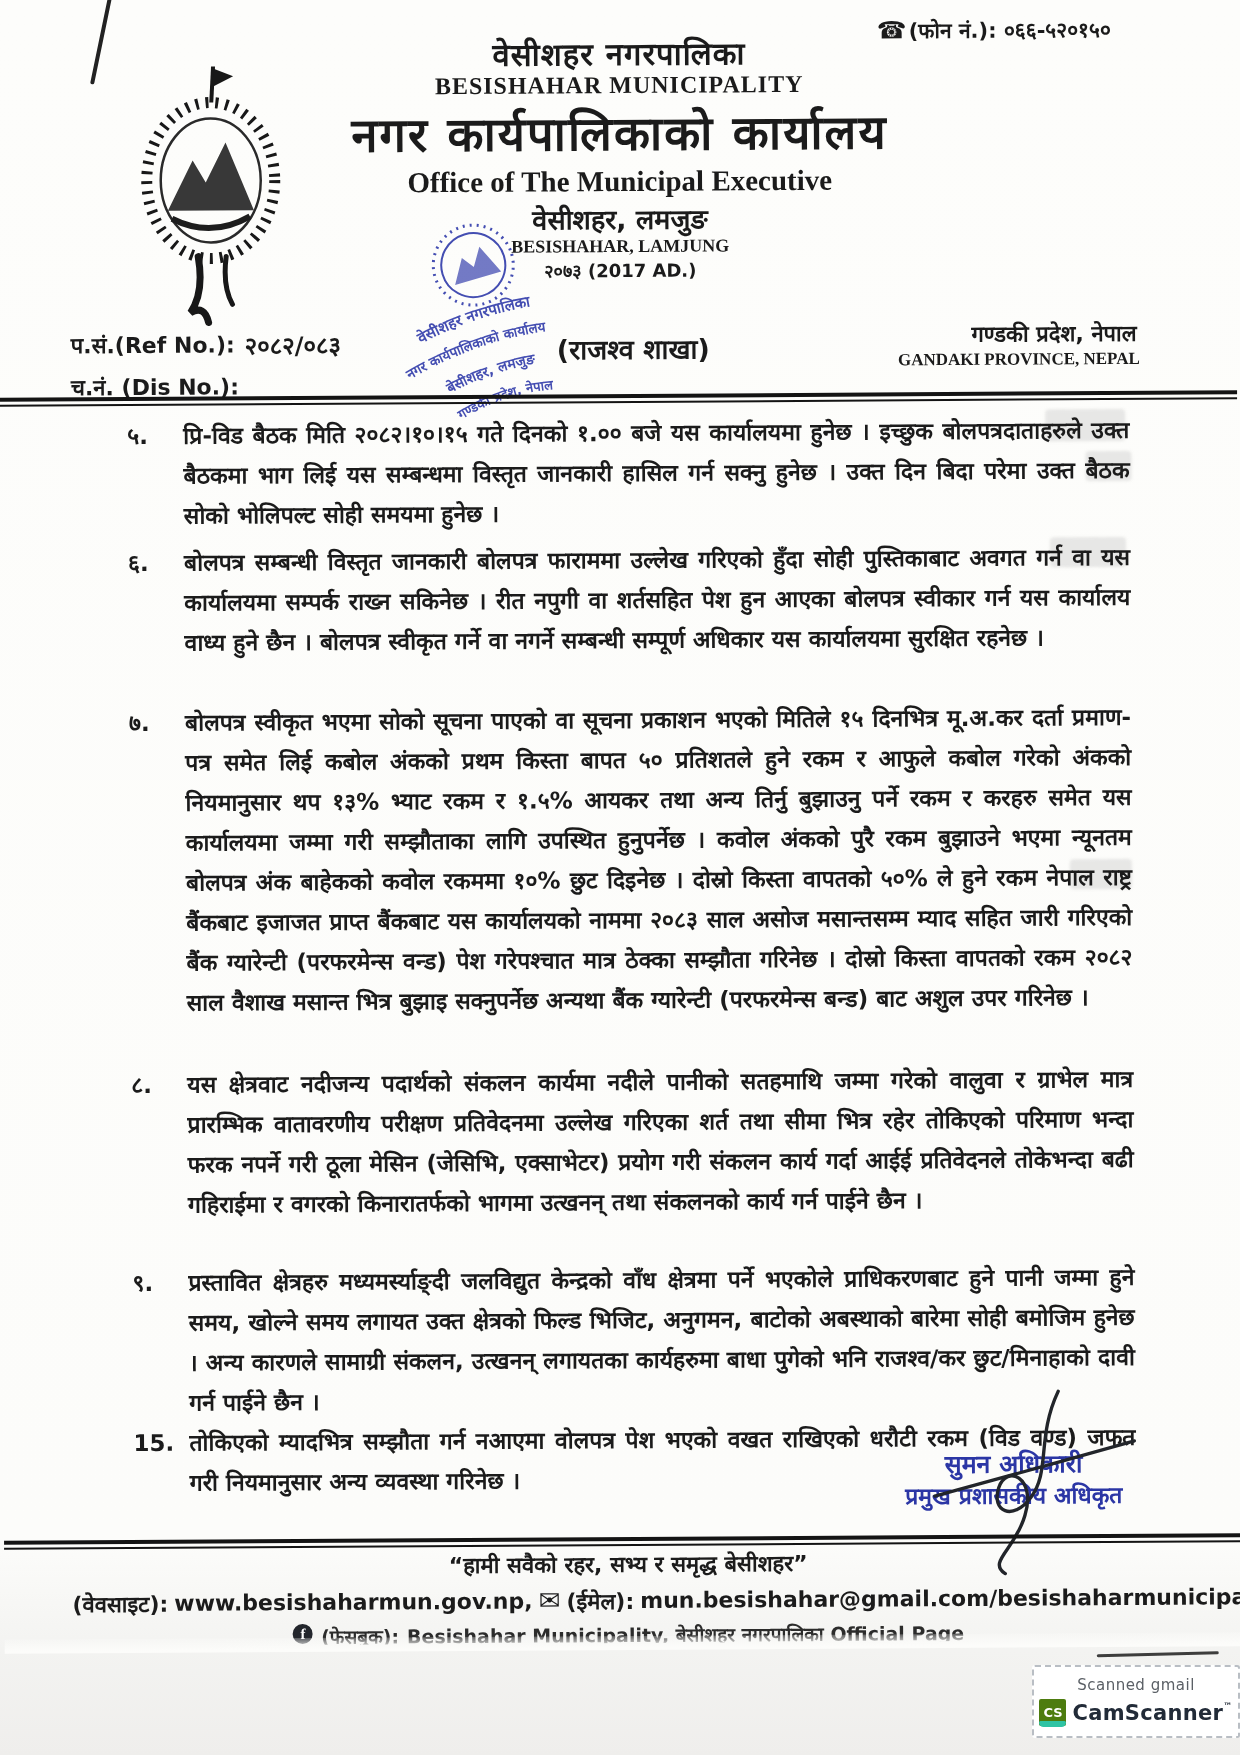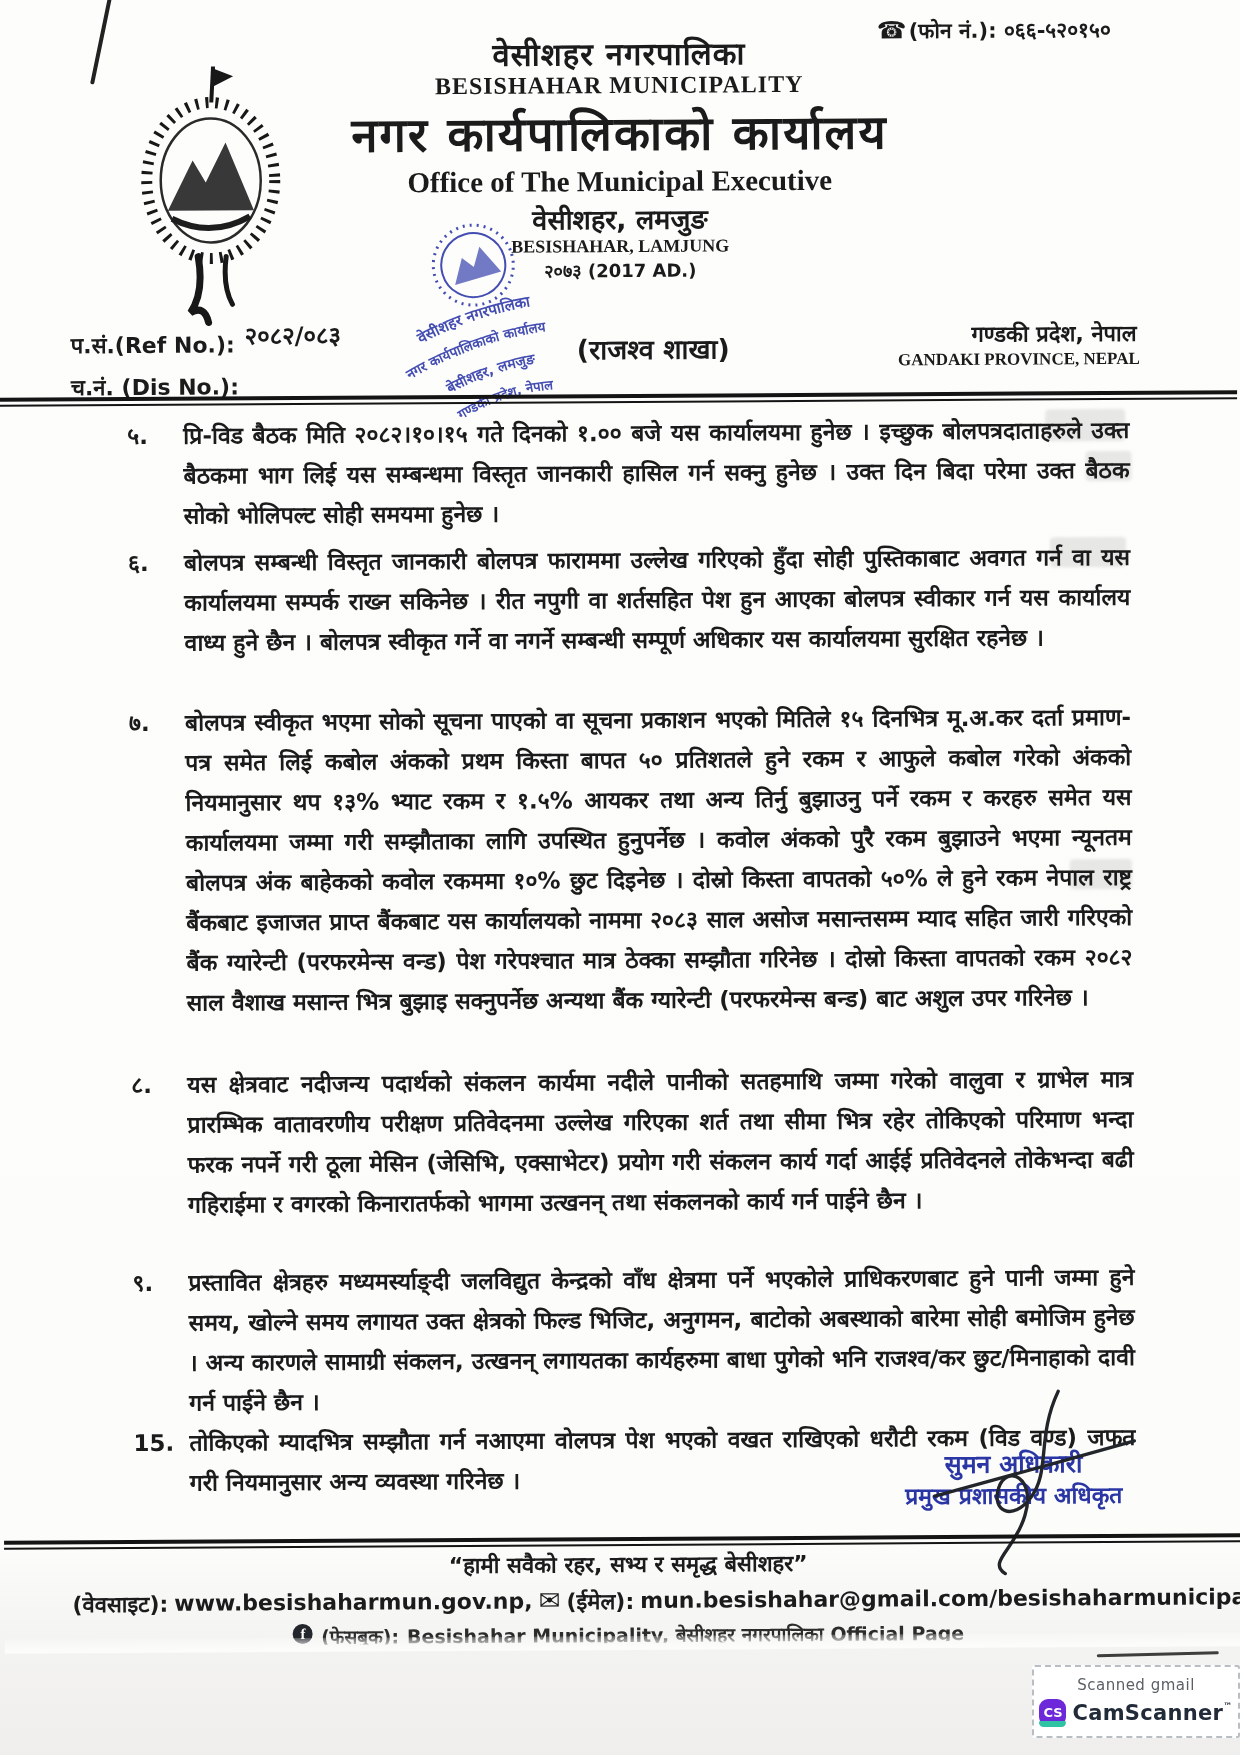--- a/index.html
+++ b/index.html
@@ -32,22 +32,22 @@
     font-size:47px;font-weight:700;letter-spacing:2px;}
   .h-en-big{position:absolute;top:165px;left:0;width:100%;text-align:center;
     font-family:"Liberation Serif",serif;font-size:29px;font-weight:700;}
   .h-place-np{position:absolute;top:200px;left:0;width:100%;text-align:center;
     font-size:27px;font-weight:700;}
   .h-place-en{position:absolute;top:236px;left:0;width:100%;text-align:center;
     font-family:"Liberation Serif",serif;font-size:18px;font-weight:700;}
   .h-year{position:absolute;top:258px;left:0;width:100%;text-align:center;
     font-size:18px;font-weight:700;}
   .ref-label{position:absolute;top:326px;left:74px;font-size:22px;font-weight:700;}
-  .ref-value{position:absolute;top:316px;left:248px;font-size:24px;font-weight:700;}
-  .section-label{position:absolute;top:330px;left:560px;font-size:27px;font-weight:700;margin-left:20px;}
+  .ref-value{position:absolute;top:326px;left:248px;font-size:24px;font-weight:700;}
+  .section-label{position:absolute;top:330px;left:560px;font-size:27px;font-weight:700;}
   .province-np{position:absolute;top:320px;right:108px;font-size:22px;font-weight:700;text-align:right;}
   .province-en{position:absolute;top:352px;right:105px;
     font-family:"Liberation Serif",serif;font-size:17px;font-weight:700;text-align:right;}
   .dis-label{position:absolute;top:368px;left:74px;font-size:22px;font-weight:700;}
   .rule-double{
     position:absolute;left:0;width:1240px;height:3px;
     border-top:4px solid #141414;border-bottom:2px solid #141414;
   }
   .rule-top{top:394px;}
   .rule-bottom{top:1537px;}
@@ -80,21 +80,21 @@
     display:flex;align-items:center;justify-content:center;
     font-family:"Liberation Serif",serif;font-size:15px;font-weight:700;flex:none;}
   .fade-cut{position:absolute;top:1636px;left:0;width:100%;height:14px;
     background:linear-gradient(180deg,rgba(252,252,250,.25),#fcfcfa 85%);}
   
   .cam-badge{position:absolute;left:1032px;top:1665px;width:184px;
     background:#fff;border:2px dashed #b9bec4;border-radius:3px;
     padding:9px 10px 10px;text-align:center;}
   .cam-top{color:#5b6066;font-size:15px;letter-spacing:.5px;margin-bottom:5px;}
   .cam-row{display:flex;align-items:center;justify-content:center;gap:6px;}
-  .cs-icon{position:relative;width:27px;height:27px;background:#6d28d9;border-radius:9px;
+  .cs-icon{position:relative;width:27px;height:27px;background:#4d7c0f;border-radius:2px;
     color:#fff;font-size:13px;font-weight:700;display:flex;align-items:center;justify-content:center;flex:none;}
   .cs-icon::after{content:"";position:absolute;left:0;right:0;bottom:-1px;height:6px;
     background:#2fc3a4;border-radius:2px 2px 6px 6px;}
   .cam-brand{color:#222b38;font-size:21px;font-weight:700;letter-spacing:.3px;}
   .cam-tm{color:#222b38;font-size:9px;vertical-align:top;}
   
   .artifact{position:absolute;background:rgba(125,125,122,.17);border-radius:4px;filter:blur(1.5px);}
   .corner-line{position:absolute;left:104px;top:-6px;width:4px;height:88px;background:#222;
     transform:rotate(12deg);border-radius:2px;}
   .streak{position:absolute;left:1092px;top:1656px;width:122px;height:3px;background:#1d1d1d;

